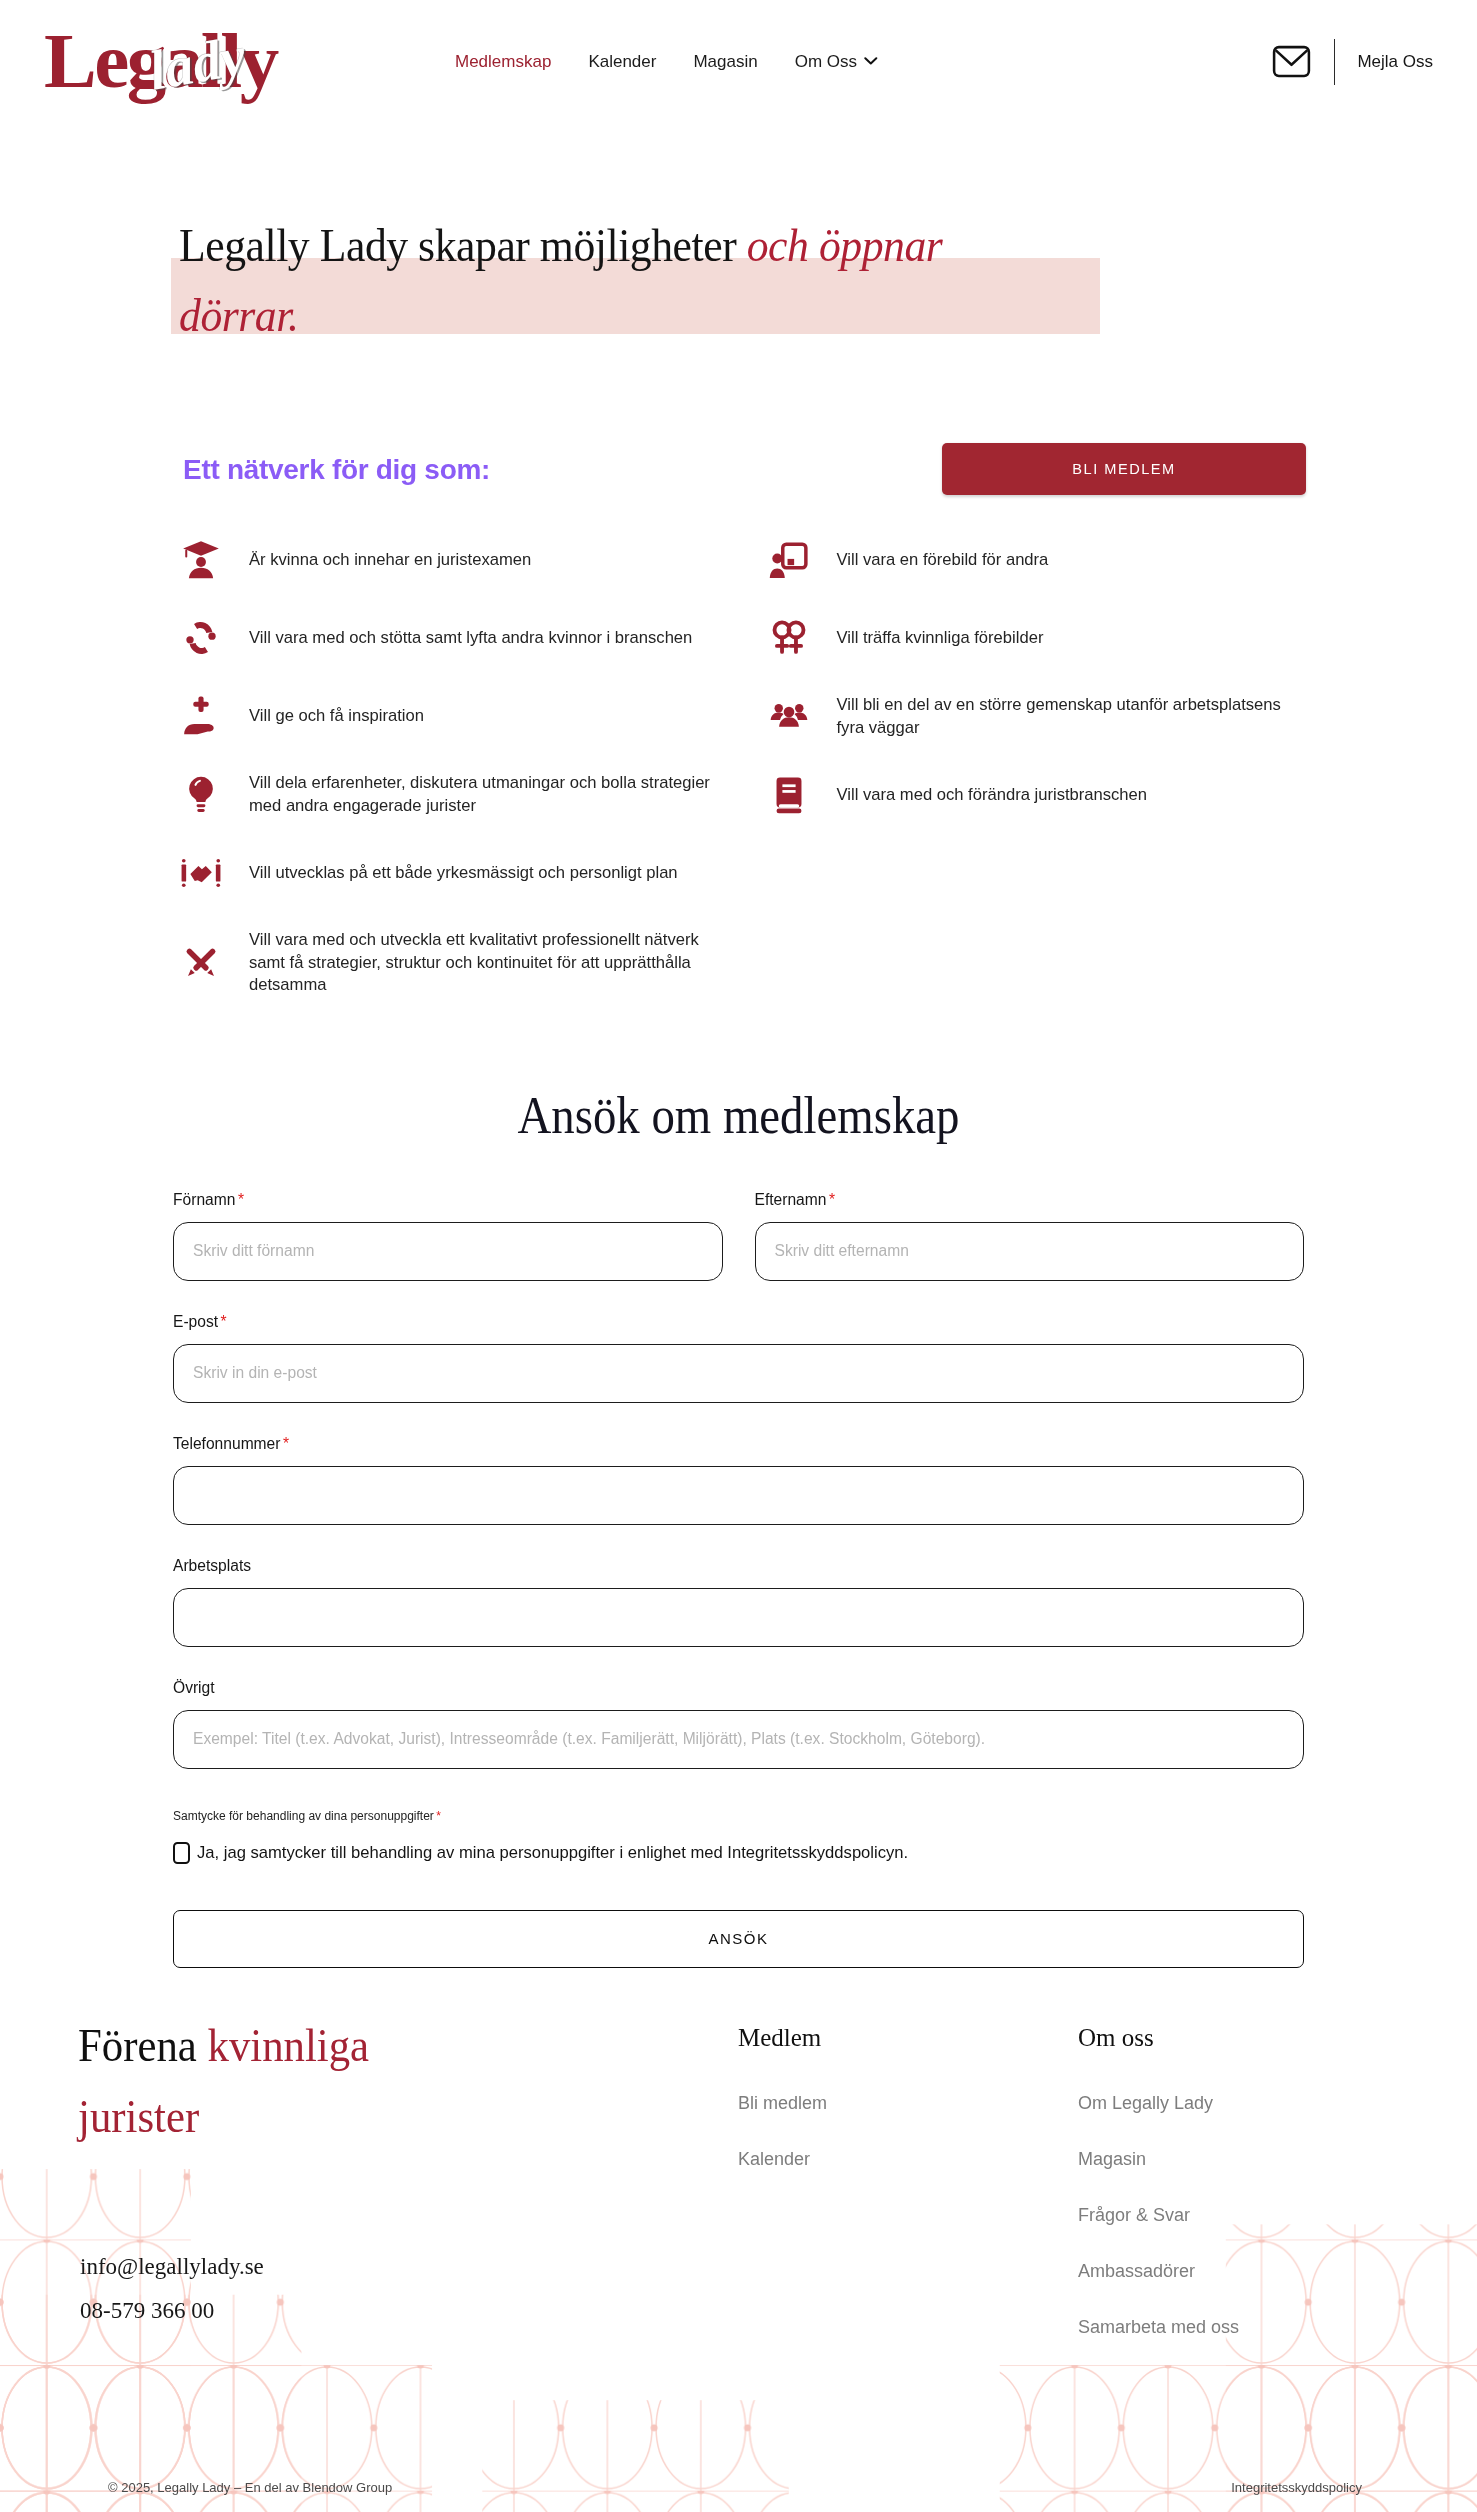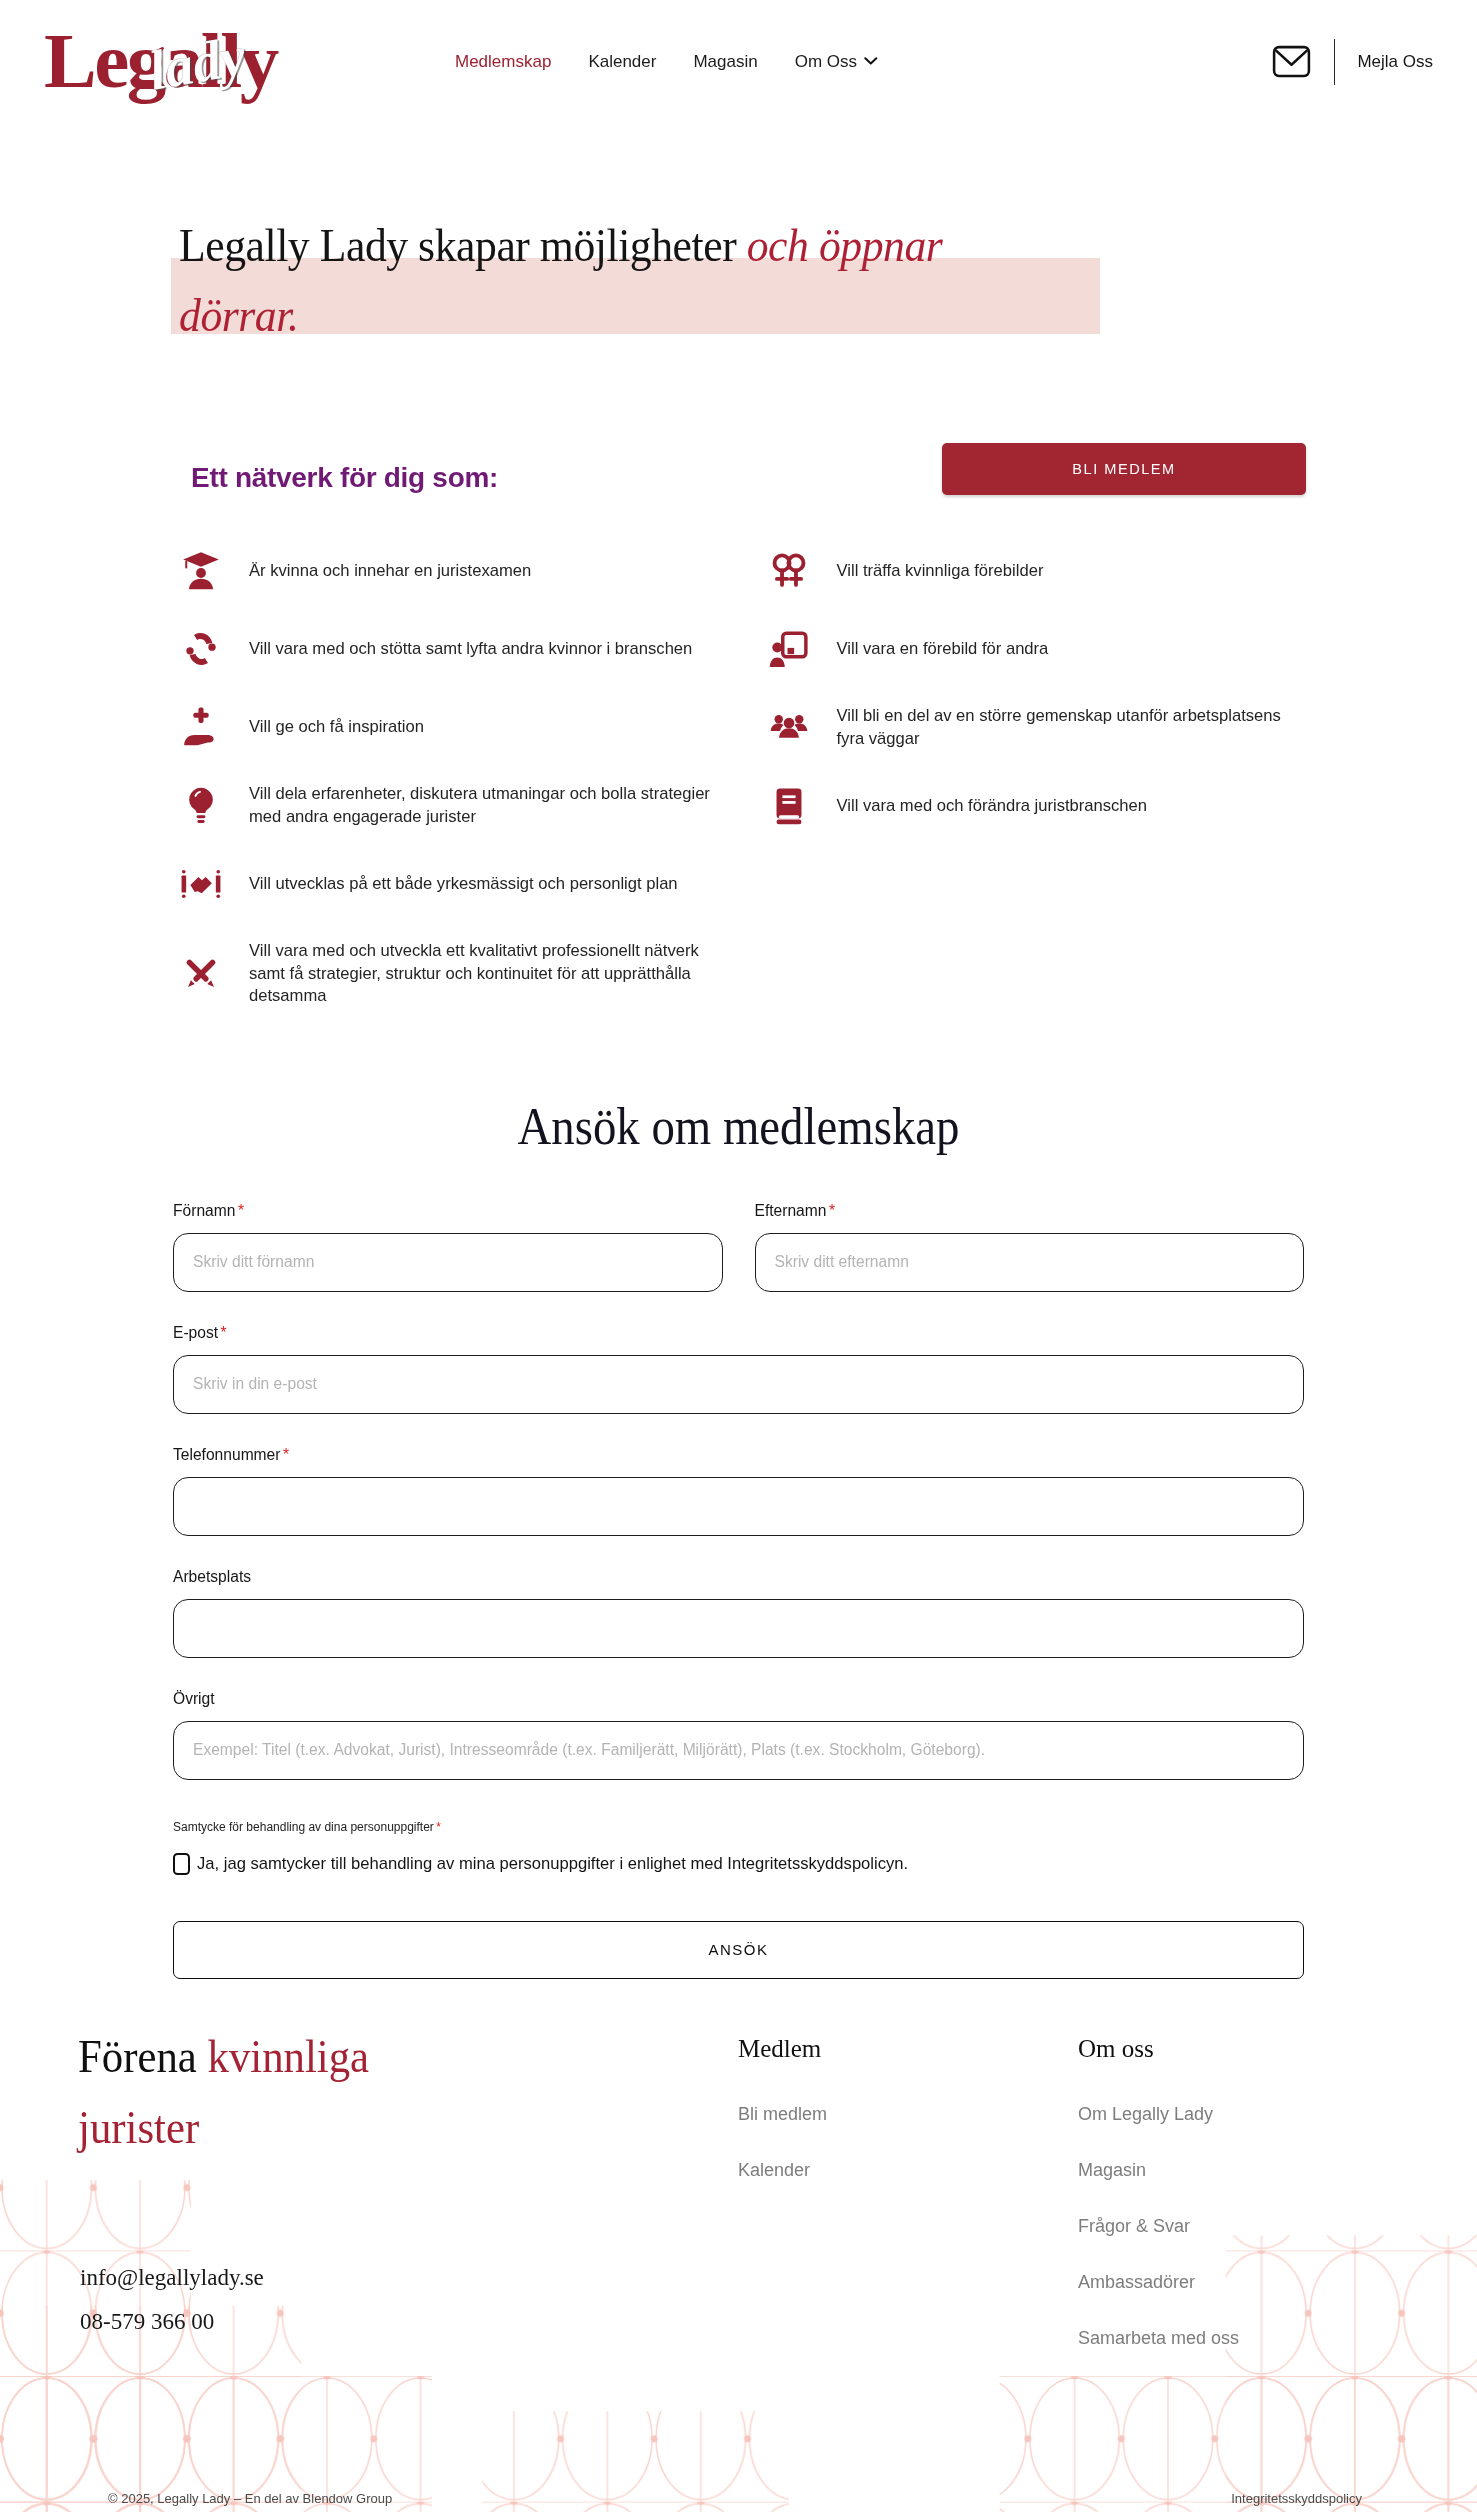--- a/index.html
+++ b/index.html
@@ -46,21 +46,21 @@
   .hero h1{
     position:relative;margin:0;width:1080px;
     font-family:"Liberation Serif",serif;font-weight:normal;
     font-size:47px;line-height:70px;color:#141414;letter-spacing:-0.5px;
     transform:scaleX(.93);transform-origin:left top;
   }
   .hero .red{color:var(--red-bright);font-style:italic}
   
   .network{margin-top:100px;padding:0 171px 0 179px}
   .network-head{display:flex;justify-content:space-between;align-items:flex-start}
-  .network-head h2{margin:12px;font-size:28px;font-weight:bold;color:#701a75;letter-spacing:-0.3px}
+  .network-head h2{margin:4px;font-size:28px;font-weight:bold;color:#8b5cf6;letter-spacing:-0.3px}
   .cta{
     width:364px;height:52px;background:var(--btn-red);border:none;border-radius:5px;
     color:#fff;font-size:14.6px;letter-spacing:1.5px;display:flex;align-items:center;justify-content:center;
     cursor:pointer;font-family:"Liberation Sans",sans-serif;box-shadow:0 1.5px 3px rgba(0,0,0,.18);
     margin-top:-7px;
   }
   .cols{display:flex;margin-top:43px;gap:48px}
   .col{flex:1;display:flex;flex-direction:column;gap:34px}
   .item{display:flex;gap:26px;align-items:center}
   .item .ic{width:44px;height:44px;flex:none}
@@ -215,39 +215,39 @@
           </g>
         </svg>
         <p>Vill vara med och utveckla ett kvalitativt professionellt nätverk samt få strategier, struktur och kontinuitet för att upprätthålla detsamma</p>
       </div>
 
     </div>
     <div class="col">
 
 
       <div class="item">
+        <svg class="ic" viewBox="0 0 24 24" fill="#9c2130">
+          <rect x="8.6" y="3.4" width="12.6" height="12.8" rx="1.9" fill="none" stroke="#9c2130" stroke-width="1.9"></rect>
+          <rect x="11.2" y="11.4" width="3.6" height="3.4"></rect>
+          <circle cx="5.6" cy="11.2" r="2.7"></circle>
+          <path d="M1.5 21.8c.2-3.5 1.9-5.2 4.1-5.2s3.9 1.7 4.1 5.2z"></path>
+        </svg>
+        <p>Vill vara en förebild för andra</p>
+      </div>
+
+      <div class="item">
         <svg class="ic" viewBox="0 0 24 24" fill="none" stroke="#9c2130" stroke-width="2.1" stroke-linecap="round">
           <circle cx="8.2" cy="7.6" r="4.1"></circle>
           <line x1="8.2" y1="11.7" x2="8.2" y2="19.6"></line>
           <line x1="5.4" y1="16.3" x2="11" y2="16.3"></line>
           <circle cx="15.8" cy="7.6" r="4.1"></circle>
           <line x1="15.8" y1="11.7" x2="15.8" y2="19.6"></line>
           <line x1="13" y1="16.3" x2="18.6" y2="16.3"></line>
         </svg>
         <p>Vill träffa kvinnliga förebilder</p>
-      </div>
-
-      <div class="item">
-        <svg class="ic" viewBox="0 0 24 24" fill="#9c2130">
-          <rect x="8.6" y="3.4" width="12.6" height="12.8" rx="1.9" fill="none" stroke="#9c2130" stroke-width="1.9"></rect>
-          <rect x="11.2" y="11.4" width="3.6" height="3.4"></rect>
-          <circle cx="5.6" cy="11.2" r="2.7"></circle>
-          <path d="M1.5 21.8c.2-3.5 1.9-5.2 4.1-5.2s3.9 1.7 4.1 5.2z"></path>
-        </svg>
-        <p>Vill vara en förebild för andra</p>
       </div>
 
       <div class="item">
         <svg class="ic" viewBox="0 0 24 24" fill="#9c2130">
           <circle cx="6.4" cy="7.2" r="2.3"></circle>
           <path d="M2 13.7c.2-2.7 2-4.1 4.4-4.1 1 0 1.9.3 2.6.8a6.2 6.2 0 0 0-1.9 3.3z"></path>
           <circle cx="17.6" cy="7.2" r="2.3"></circle>
           <path d="M22 13.7c-.2-2.7-2-4.1-4.4-4.1-1 0-1.9.3-2.6.8a6.2 6.2 0 0 1 1.9 3.3z"></path>
           <circle cx="12" cy="9.3" r="2.9"></circle>
           <path d="M6.6 17.3c.3-3.3 2.5-5.1 5.4-5.1s5.1 1.8 5.4 5.1z"></path>

